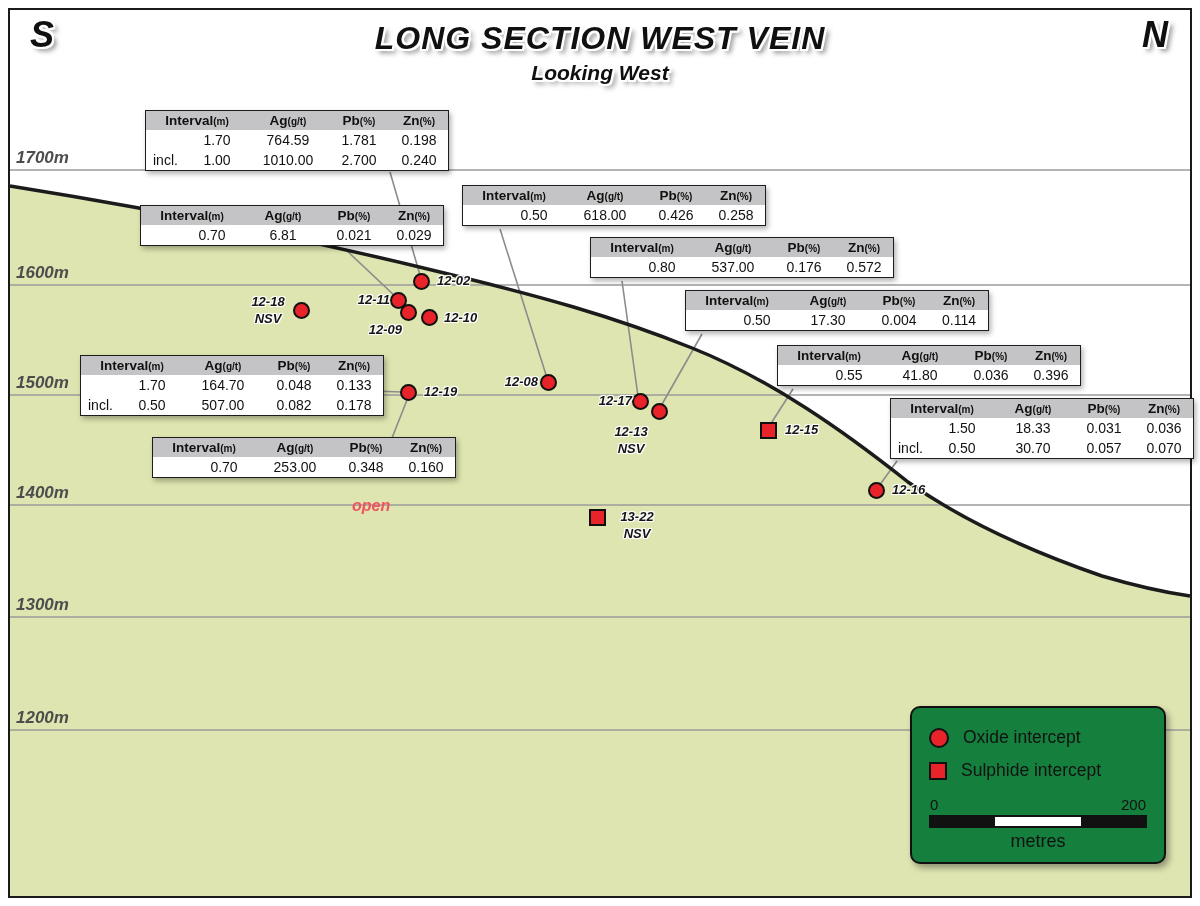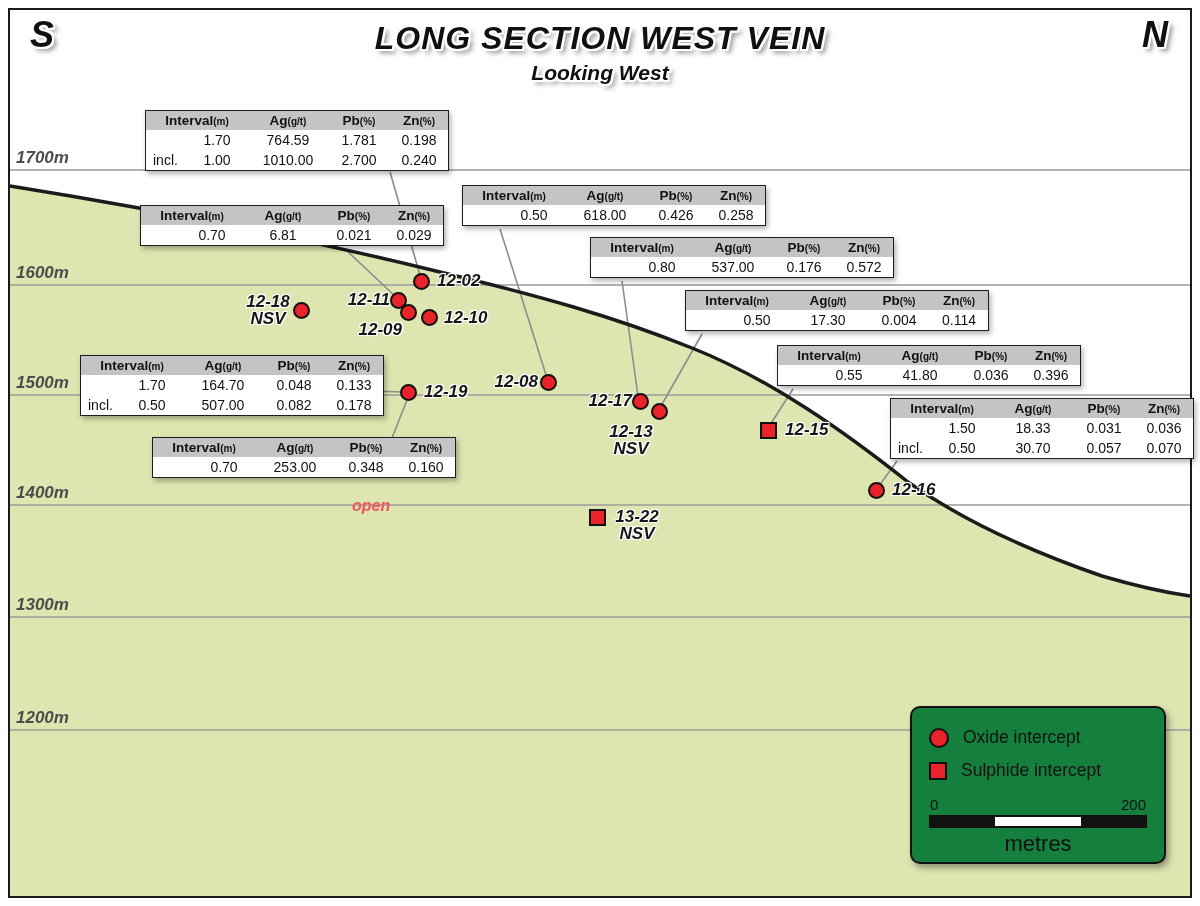--- a/index.html
+++ b/index.html
@@ -40,41 +40,41 @@
                     padding:2px 4px; text-align:center; white-space:nowrap;margin-left:8px; }
   .assay-table td { padding:2px 4px; text-align:center; white-space:nowrap; }
   .assay-table td.pf { width:40px; text-align:left; padding-left:7px; }
   .assay-table .c-ag { width:80px; } .assay-table .c-pb { width:62px; }
   .assay-table .c-zn { width:58px; } .assay-table th.c-int { width:102px; }
   .assay-table .u { font-size:10px; }
 
   
   .marker { position:absolute; width:17px; height:17px; background:#e8232a; border:2.5px solid #101010; }
   .marker.circle { border-radius:50%; }
-  .pt-label { position:absolute; font-size:17px; font-weight:bold; font-style:italic;
+  .pt-label { position:absolute; font-size:13px; font-weight:bold; font-style:italic;
               line-height:17px; color:#151515; white-space:nowrap;
               text-shadow:-1px -1px 0 #fff, 1px -1px 0 #fff, -1px 1px 0 #fff, 1px 1px 0 #fff, 0 0 3px #fff; }
 
   .open-label { position:absolute; left:352px; top:497px; font-size:16px;
                 font-weight:bold; font-style:italic; color:#f0545f;text-align:right; }
 
   
   .legend { position:absolute; left:910px; top:706px; width:256px; height:158px;
             background:#15803d; border:2px solid #111; border-radius:10px;
             box-shadow:3px 4px 6px rgba(0,0,0,.35); padding:13px 17px 10px; }
   .legend-row { display:flex; align-items:center; gap:14px; height:33px; }
   .lg-marker { flex:0 0 auto; background:#e8232a; border:2.5px solid #111; }
   .lg-circle { width:20px; height:20px; border-radius:50%; }
   .lg-square { width:18px; height:18px; }
   .lg-label  { font-size:17.5px; }
   .scalebar  { margin-top:9px; }
   .scale-nums { display:flex; justify-content:space-between; font-size:15px; margin-bottom:2px; padding:0 1px; }
   .scale-track { height:13px; border:2px solid #111; display:flex; background:#fff; }
   .seg { height:100%; } .seg.b { width:30%; background:#111; } .seg.w { width:40%; background:#fff; }
-  .scale-unit { text-align:center; font-size:22px; margin-top:3px; }
+  .scale-unit { text-align:center; font-size:18px; margin-top:3px; }
 </style>
 </head>
 <body>
 
 <div class="canvas">
 
   <svg class="layer" width="1200" height="906" viewBox="0 0 1200 906">
     <path class="terrain-fill" d="M10,186 C160,210 310,240 440,272 C540,296 612,316 692,348
              C772,380 845,432 908,482 C962,520 1032,552 1102,576
              C1146,589 1176,594 1190,596 L1190,896 L10,896 Z"></path>

